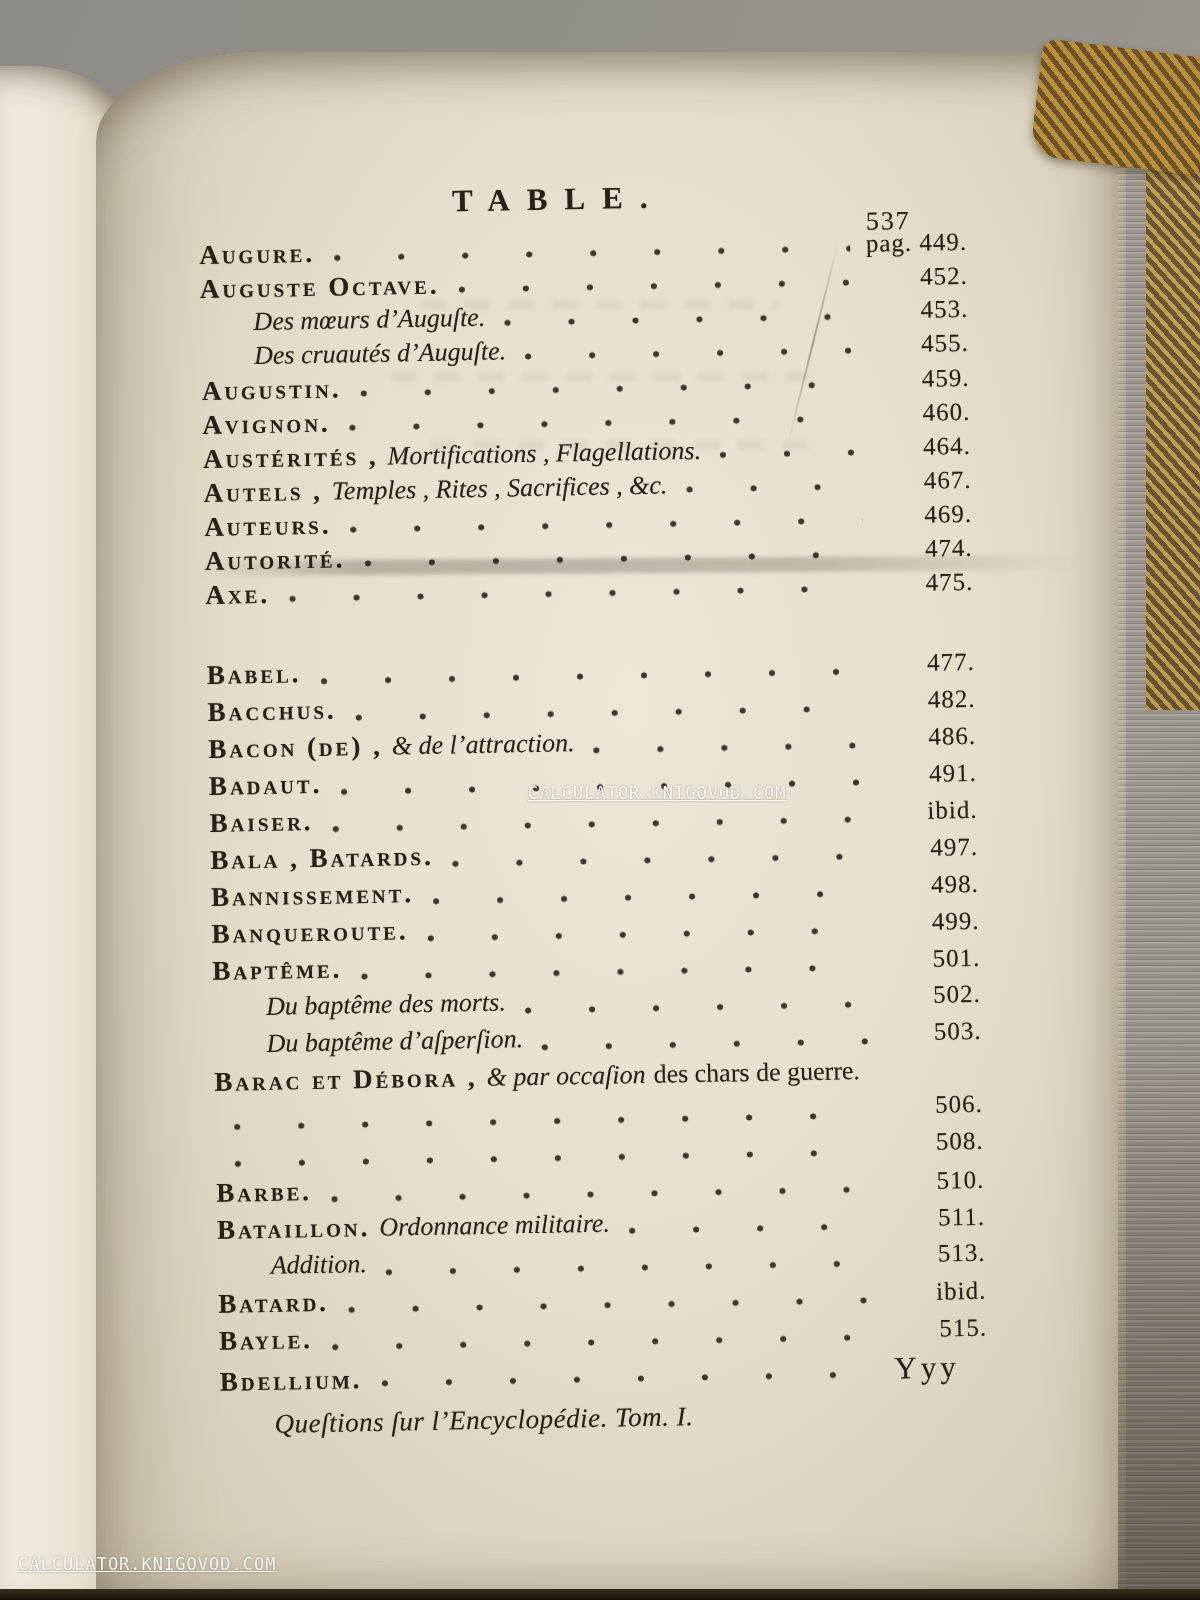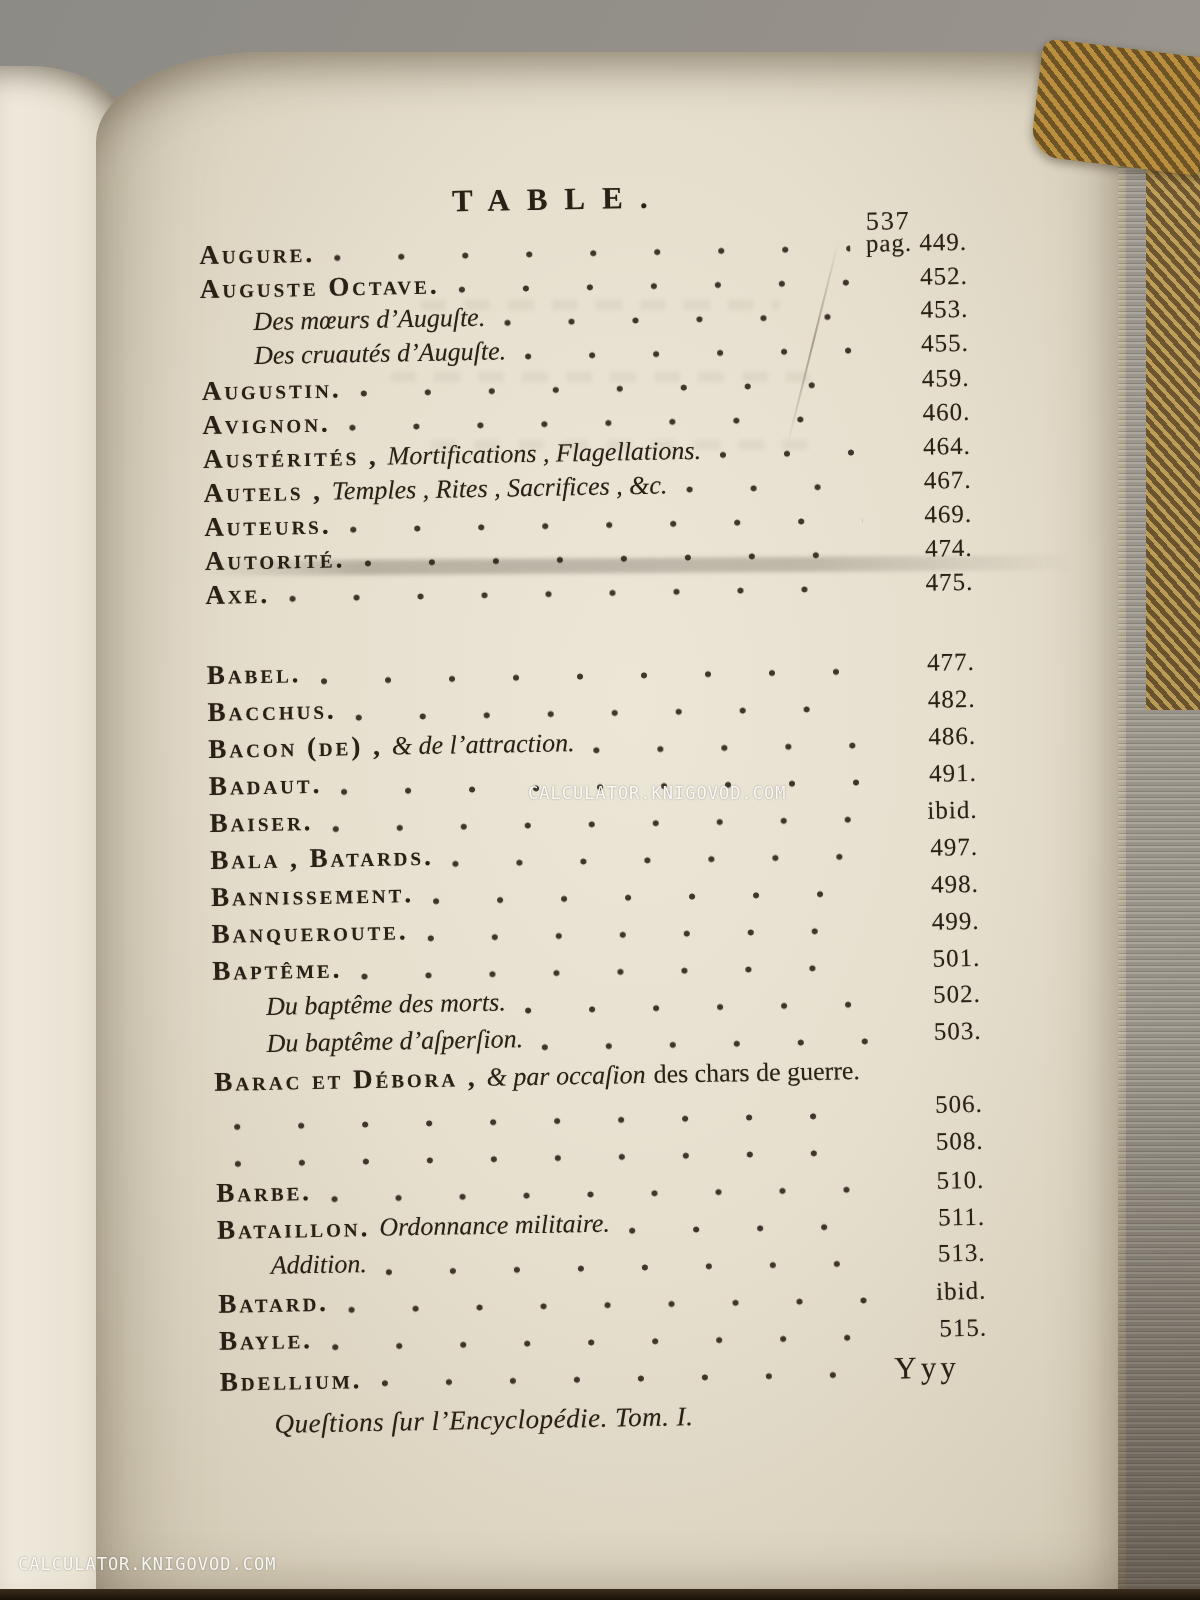--- a/index.html
+++ b/index.html
@@ -63,21 +63,21 @@
   .it{font-style:italic;margin-left:9px;font-size:26px;}
   .ro{margin-left:8px;font-size:26px;}
   .dots{flex:1 1 auto;height:9px;align-self:flex-end;margin:0 16px 9px 18px;
         background-image:radial-gradient(circle at 4px 4.5px,rgba(40,30,20,.88) 2.6px,rgba(0,0,0,0) 3.4px);
         background-size:64px 9px;background-repeat:repeat-x;min-width:12px;}
   .num{flex:0 0 auto;min-width:94px;text-align:right;font-size:25px;letter-spacing:1px;}
   .sig{flex:0 0 auto;min-width:94px;text-align:right;font-size:31px;padding-right:28px;letter-spacing:4px;}
   .catchline{margin:10px 0 0 54px;font-style:italic;font-size:27px;letter-spacing:.5px;}
   
   .wm{position:absolute;color:rgba(255,255,255,.92);font-family:"DejaVu Sans Mono",monospace;
-      font-size:17px;letter-spacing:1px;z-index:40;text-shadow:0 0 2px rgba(90,85,75,.6);}
+      font-size:17px;letter-spacing:1px;z-index:40;text-shadow:0 0 2px rgba(90,85,75,.6);text-decoration:underline;}
   .wm-center{left:528px;top:783px;}
   .wm-bottom{left:18px;top:1554px;}
 </style>
 </head>
 <body>
 
 <div class="scene">
   <div class="left-page"></div>
   <div class="book-page"></div>
   <div class="right-edge"></div>

